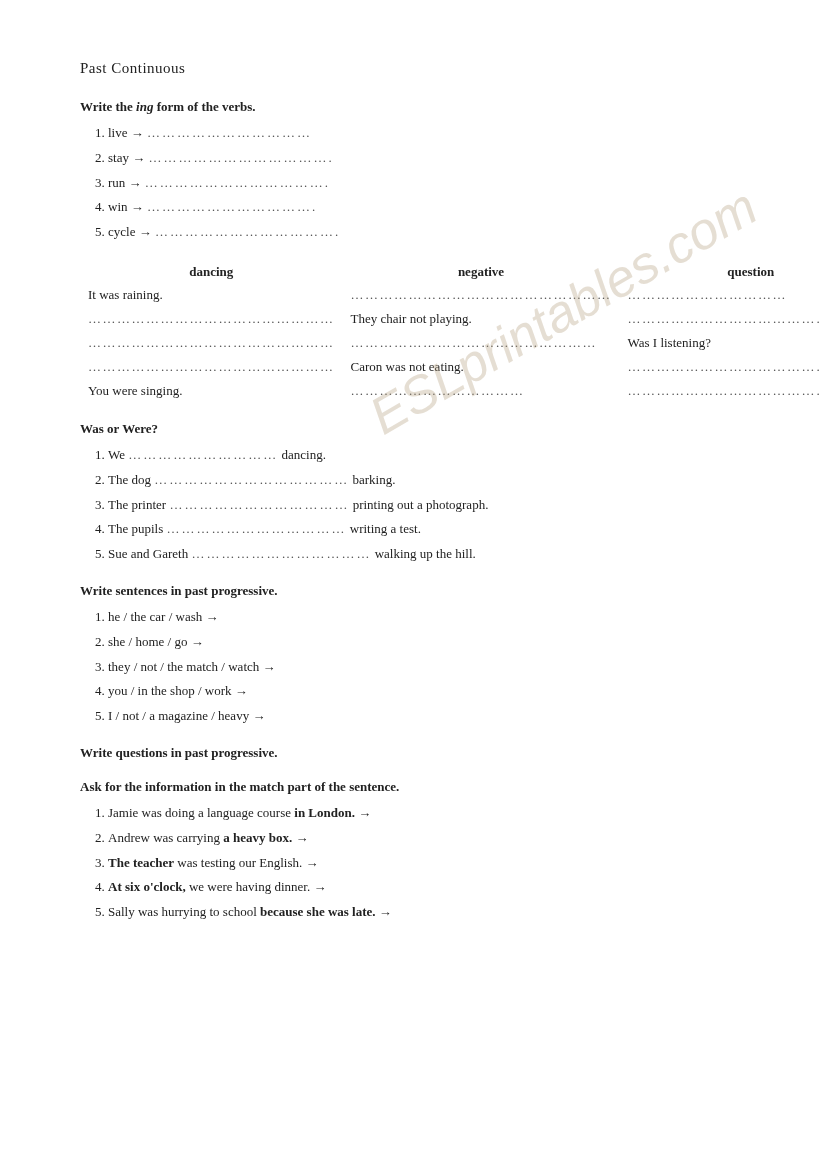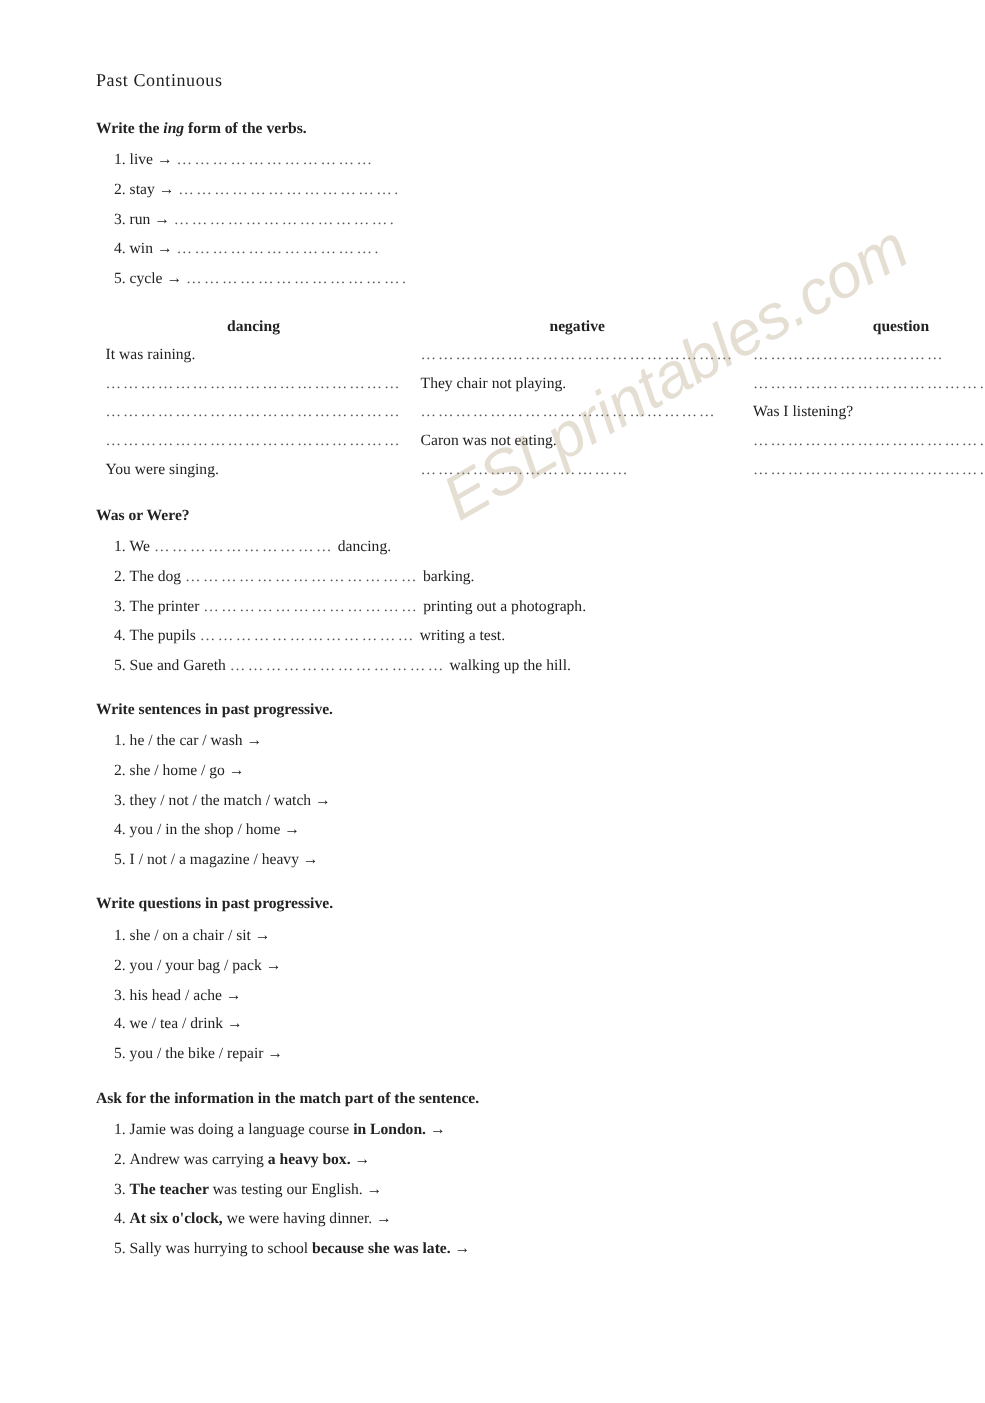--- a/index.html
+++ b/index.html
@@ -173,34 +173,27 @@
     <li>Sue and Gareth <span class="dots">………………………………</span> walking up the hill.</li>
   </ol>
 </div>
 
 <div class="section">
   <div class="section-heading">Write sentences in past progressive.</div>
   <ol>
     <li>he / the car / wash →</li>
     <li>she / home / go →</li>
     <li>they / not / the match / watch →</li>
-    <li>you / in the shop / home →</li>
+    <li>you / in the shop / work →</li>
     <li>I / not / a magazine / heavy →</li>
   </ol>
 </div>
 
 <div class="section">
   <div class="section-heading">Write questions in past progressive.</div>
-  <ol>
-    <li>she / on a chair / sit →</li>
-    <li>you / your bag / pack →</li>
-    <li>his head / ache →</li>
-    <li>we / tea / drink →</li>
-    <li>you / the bike / repair →</li>
-  </ol>
 </div>
 
 <div class="section">
   <div class="section-heading">Ask for the information in the match part of the sentence.</div>
   <ol>
     <li>
       Jamie was doing a language course <span class="bold-part">in London.</span> →
     </li>
     <li>
       Andrew was carrying <span class="bold-part">a heavy box.</span> →

